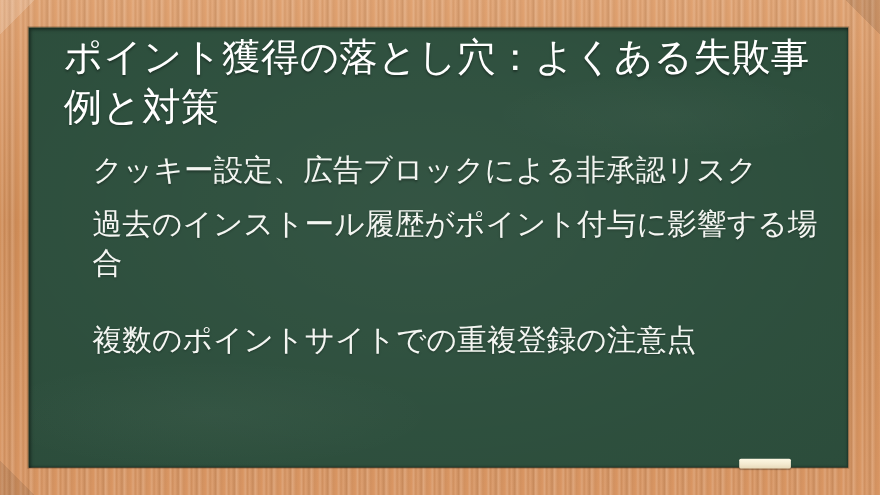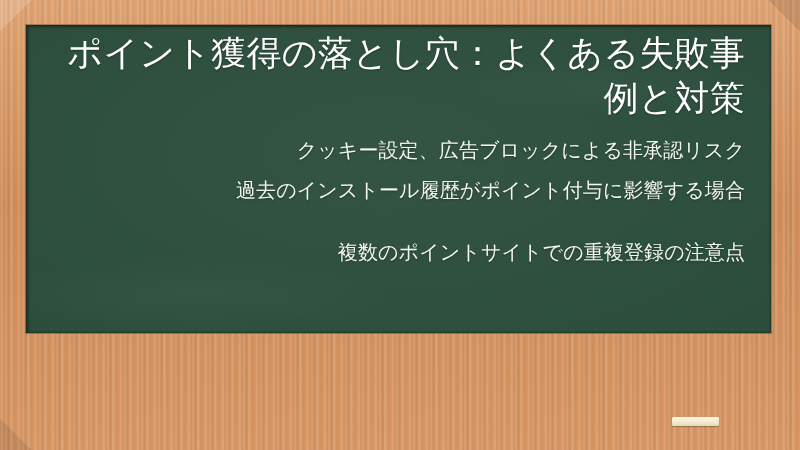--- a/index.html
+++ b/index.html
@@ -48,34 +48,33 @@
       linear-gradient(225deg, rgba(0,0,0,0.10) 0 22px, rgba(0,0,0,0) 22px),
       linear-gradient(45deg,  rgba(0,0,0,0.09) 0 22px, rgba(0,0,0,0) 22px);
   }
 
   
   .board {
     position: absolute;
     left: 26px;
     top: 25px;
     width: 745px;
-    height: 308px;
+    height: 400px;
     box-sizing: border-box;
     background-color: #2b4d3b;
     background-image:
       radial-gradient(ellipse 115% 130% at 48% 42%,
         rgba(255,255,255,0.045) 0%,
         rgba(255,255,255,0.012) 45%,
         rgba(0,0,0,0.07) 100%);
     box-shadow:
       inset 2px 2px 3px rgba(0,0,0,0.45),
       inset -1px -1px 2px rgba(0,0,0,0.30),
       0 0 0 1px rgba(60,40,20,0.35);
     overflow: hidden;
-    text-align: right;
   }
 
   
   .board-dust {
     position: absolute;
     inset: 0;
     pointer-events: none;
     background:
       radial-gradient(ellipse 40% 18% at 22% 88%, rgba(230,235,225,0.035), rgba(0,0,0,0) 70%),
       radial-gradient(ellipse 32% 14% at 78% 20%, rgba(230,235,225,0.028), rgba(0,0,0,0) 70%);
@@ -99,21 +98,21 @@
   }
 
   .bullets {
     list-style: none;
     margin: 17px 0 0 0;
     padding: 0 0 0 26px;
   }
 
   .bullets li {
     color: #f4f6f2;
-    font-size: 20px;
+    font-size: 27px;
     line-height: 1.28;
     font-weight: 400;
     letter-spacing: 0.1px;
     margin: 0 0 15px 0;
     text-shadow: 0 1px 2px rgba(0,0,0,0.30);
   }
   .bullets li:last-child { margin-bottom: 0; margin-top: 36px; }
 
   
   .chalk {

